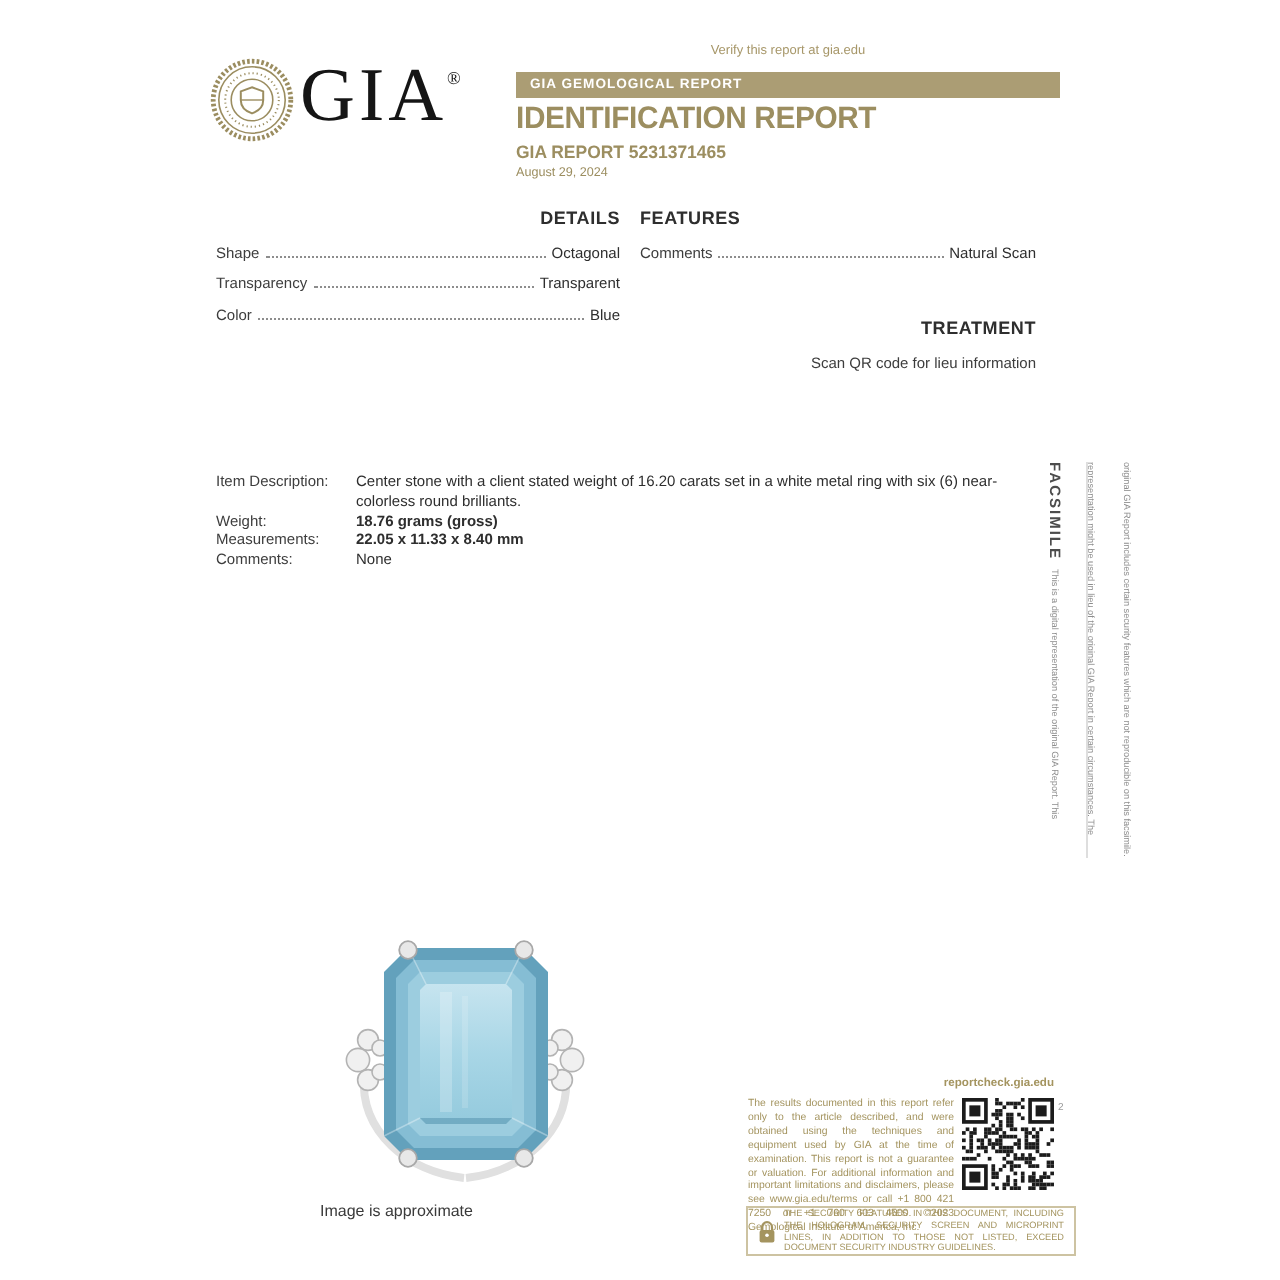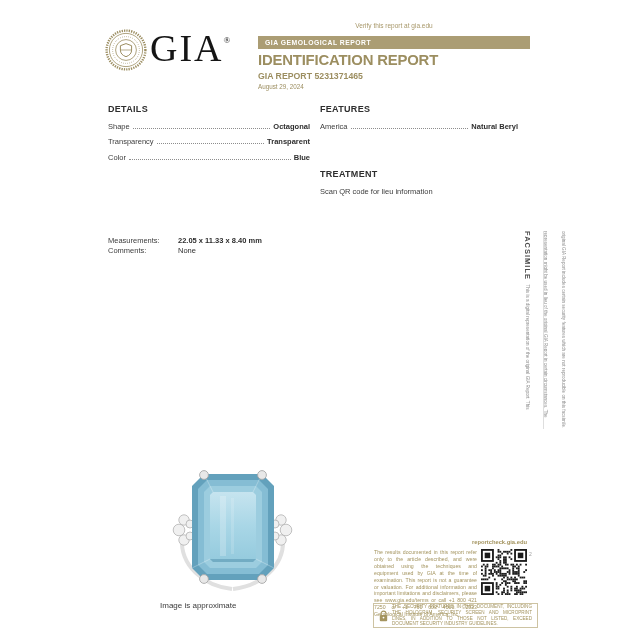--- a/index.html
+++ b/index.html
@@ -17,28 +17,28 @@
           color:#ffffff;font-size:6.8px;font-weight:bold;line-height:13px;padding-left:7px;
           letter-spacing:0.5px;box-sizing:border-box;}
   .title{position:absolute;left:258px;top:51px;font-size:15.5px;font-weight:bold;color:#9c8e60;
          transform:scaleX(0.96);transform-origin:left;letter-spacing:-0.2px;}
   .repno{position:absolute;left:258px;top:71px;font-size:9px;font-weight:bold;color:#9c8e60;
          transform:scaleX(0.97);transform-origin:left;}
   .date{position:absolute;left:258px;top:83px;font-size:6.3px;color:#9c8e60;}
 
   
   .sec{position:absolute;}
-  .sec-details{left:108px;top:104px;width:202px;}
+  .sec-details{left:108px;top:104px;width:202px;text-align:right;}
   .sec-results{left:320px;top:104px;width:198px;}
-  .sec-treatment{left:320px;top:169px;width:198px;}
+  .sec-treatment{left:320px;top:159px;width:198px;text-align:right;}
   .sec-h{font-size:9px;font-weight:bold;color:#2e2e2e;letter-spacing:0.3px;margin-bottom:8px;}
   .krow{display:flex;align-items:baseline;font-size:7.5px;height:15.3px;}
   .krow .lab{white-space:nowrap;color:#3d3d3d;}
   .krow .dots{flex:1;border-bottom:1px dotted #8d8d8d;margin:0 3px 2px 3px;}
-  .krow .val{white-space:nowrap;font-weight:bold;color:#2e2e2e;}
+  .krow .val{white-space:nowrap;font-weight:normal;color:#2e2e2e;}
   .treat-note{font-size:7.5px;margin-top:8px;color:#3d3d3d;}
 
   
   .itemblock{position:absolute;left:108px;top:236px;width:412px;font-size:7.5px;line-height:9.8px;}
   .irow{display:flex;}
   .ilab{width:70px;flex:none;color:#3d3d3d;}
   .ival{width:342px;color:#2e2e2e;}
   .ival.b{font-weight:bold;}
 
   
@@ -101,32 +101,40 @@
     <div class="krow">
       <span class="lab">Color</span>
         <span class="dots"></span>
         <span class="val">Blue</span>
     </div>
   </div>
 
   <div class="sec sec-results">
     <div class="sec-h">FEATURES</div>
     <div class="krow">
-      <span class="lab">America</span>
+      <span class="lab">Comments</span>
         <span class="dots"></span>
-        <span class="val">Natural Beryl</span>
+        <span class="val">Natural Scan</span>
     </div>
   </div>
 
   <div class="sec sec-treatment">
     <div class="sec-h">TREATMENT</div>
     <div class="treat-note">Scan QR code for lieu information</div>
   </div>
 
   <div class="itemblock">
+    <div class="irow">
+      <span class="ilab">Item Description:</span>
+      <span class="ival">Center stone with a client stated weight of 16.20 carats set in a white metal ring with six (6) near-colorless round brilliants.</span>
+    </div>
+    <div class="irow">
+      <span class="ilab">Weight:</span>
+      <span class="ival b">18.76 grams (gross)</span>
+    </div>
     <div class="irow">
       <span class="ilab">Measurements:</span>
       <span class="ival b">22.05 x 11.33 x 8.40 mm</span>
     </div>
     <div class="irow">
       <span class="ilab">Comments:</span>
       <span class="ival">None</span>
     </div>
   </div>
 

